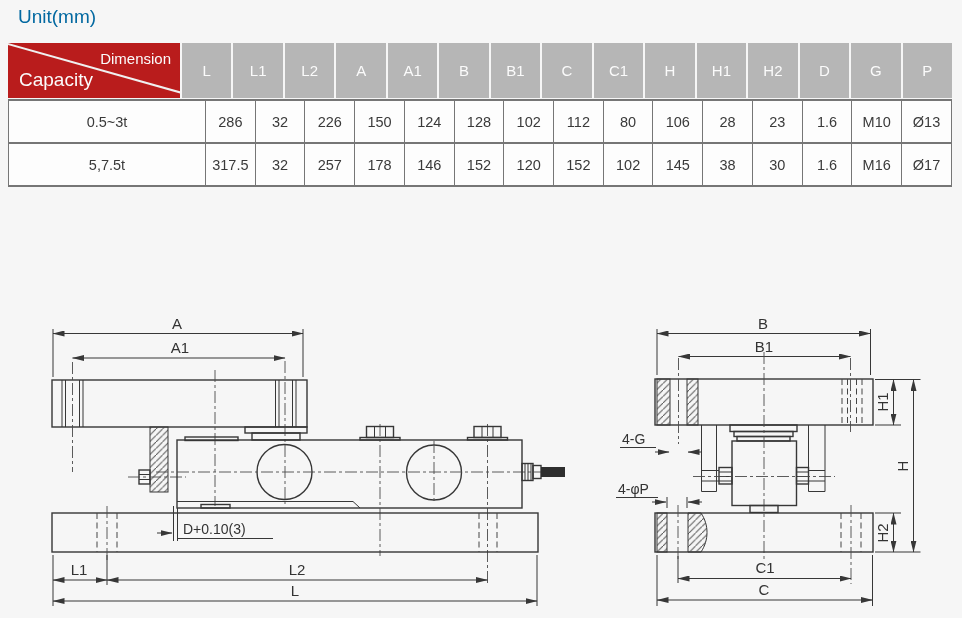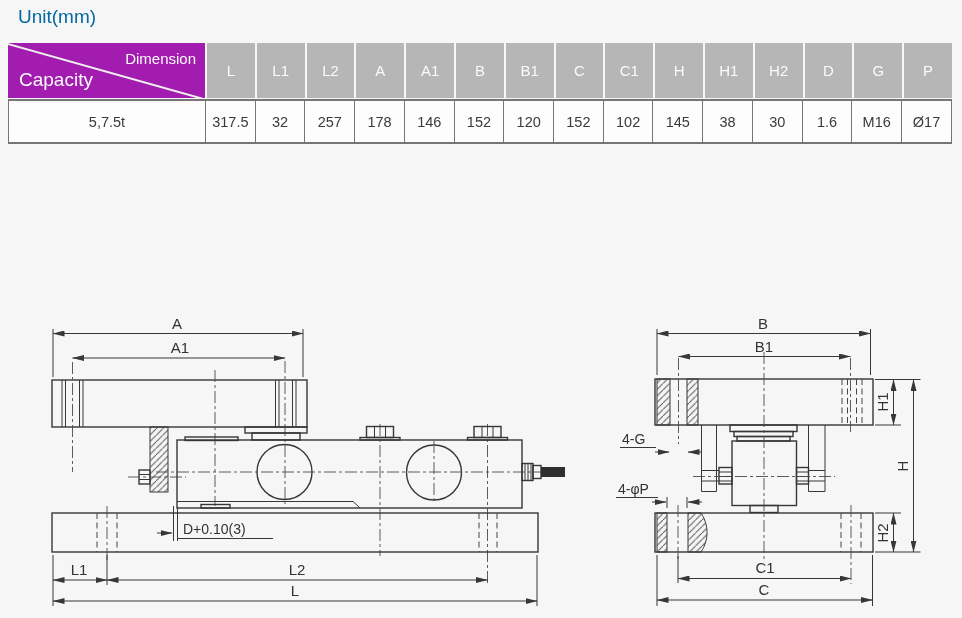--- a/index.html
+++ b/index.html
@@ -3,21 +3,21 @@
 <meta charset="utf-8">
 <style>
   html,body{margin:0;padding:0;background:#f6f6f6;}
   .frame{position:relative;width:962px;height:618px;background:#f6f6f6;overflow:hidden;
          font-family:"Liberation Sans","DejaVu Sans",sans-serif;color:#333;}
   .page-title{position:absolute;left:18px;top:6px;font-size:19px;font-weight:500;color:#0369a1;}
 
   
   .spec-table{position:absolute;left:8px;top:43px;width:944px;}
   .thead{display:flex;gap:2px;height:55px;margin-bottom:1px;}
-  .corner{position:relative;width:197px;background:#a21caf;flex:none;overflow:hidden;}
+  .corner{position:relative;width:172px;background:#b91c1c;flex:none;overflow:hidden;}
   .corner .diag{position:absolute;left:0;top:0;width:206px;height:1.5px;background:#f0f0f0;
                 transform:rotate(15.7deg);transform-origin:0 0;}
   .corner .t-lab{position:absolute;right:9px;top:7px;color:#fbfbfb;font-size:15px;}
   .corner .b-lab{position:absolute;left:11px;bottom:7px;color:#fbfbfb;font-size:19px;}
   .hcell{flex:1;background:#b6b6b6;color:#fbfbfb;font-size:15px;display:flex;
          align-items:center;justify-content:center;}
   table.tbody{width:944px;border-collapse:collapse;table-layout:fixed;background:#fdfdfd;}
   table.tbody td{border:1px solid #767676;border-bottom-width:2px;height:41px;text-align:center;
                  font-size:14.5px;color:#3a3a3a;padding:0;}
   table.tbody tr:first-child td{border-top-width:2px;}
@@ -80,20 +80,38 @@
           <col>
           <col>
           <col>
           <col>
           <col>
           <col>
           <col>
           <col>
       </colgroup>
       <tbody>
+          <tr>
+        <td>0.5~3t</td>
+        <td>286</td>
+        <td>32</td>
+        <td>226</td>
+        <td>150</td>
+        <td>124</td>
+        <td>128</td>
+        <td>102</td>
+        <td>112</td>
+        <td>80</td>
+        <td>106</td>
+        <td>28</td>
+        <td>23</td>
+        <td>1.6</td>
+        <td>M10</td>
+        <td>Ø13</td>
+      </tr>
       <tr>
         <td>5,7.5t</td>
         <td>317.5</td>
         <td>32</td>
         <td>257</td>
         <td>178</td>
         <td>146</td>
         <td>152</td>
         <td>120</td>
         <td>152</td>

